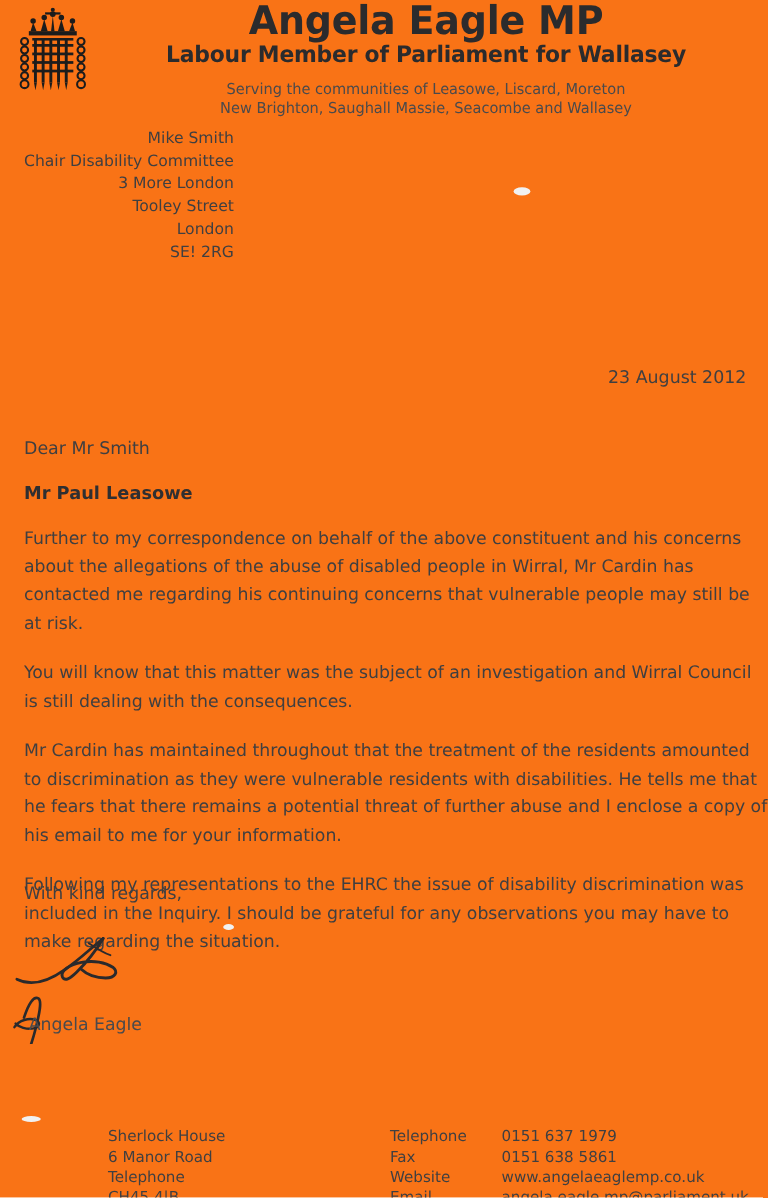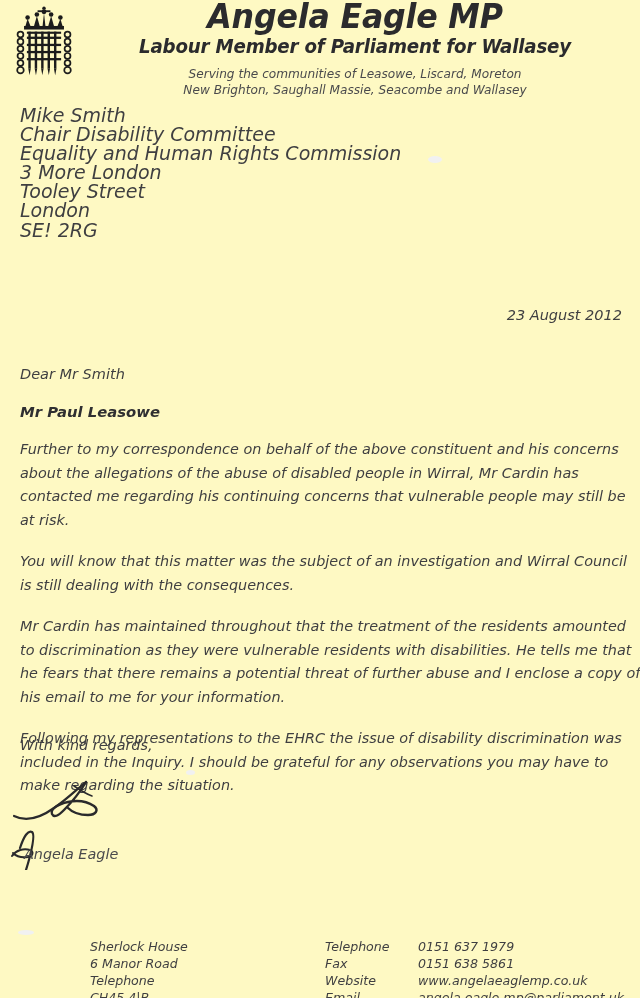--- a/index.html
+++ b/index.html
@@ -14,22 +14,21 @@
     position: relative;
     overflow: hidden;
     font-family: "DejaVu Sans", sans-serif;
     color: #3a3a3c;
     -webkit-font-smoothing: antialiased;
   }
 
   .page {
     position: absolute;
     inset: 0;
-    background: #fef9c3;
-    font-style: italic;
+    background: #f97316;
   }
 
   
   .letterhead {
     position: absolute;
     top: 0; left: 0; right: 0;
     height: 100px;
   }
   .crest {
     position: absolute;
@@ -77,24 +76,25 @@
     color: #4a4a4c;
     transform: scaleX(0.97);
   }
   .head-serving div { white-space: nowrap; }
 
   
   .address {
     position: absolute;
     left: 20px;
     top: 106px;
-    font-size: 19px;
+    font-size: 13px;
     line-height: 19.1px;
     color: #3f3f41;
     white-space: nowrap;
+    text-align: right;
   }
 
   
   .date {
     position: absolute;
     right: 18px;
     top: 306px;
     font-size: 14.5px;
     line-height: 19px;
     color: #3f3f41;
@@ -272,21 +272,20 @@
     <div class="head-sub">Labour Member of Parliament for Wallasey</div>
     <div class="head-serving">
       <div>Serving the communities of Leasowe, Liscard, Moreton</div>
       <div>New Brighton, Saughall Massie, Seacombe and Wallasey</div>
     </div>
   </header>
 
   <section class="address">
     <div>Mike Smith</div>
     <div>Chair Disability Committee</div>
-    <div>Equality and Human Rights Commission</div>
     <div>3 More London</div>
     <div>Tooley Street</div>
     <div>London</div>
     <div>SE! 2RG</div>
   </section>
 
   <div class="date">23 August 2012</div>
 
   <div class="salutation">Dear Mr Smith</div>
   <div class="subject">Mr Paul Leasowe</div>

